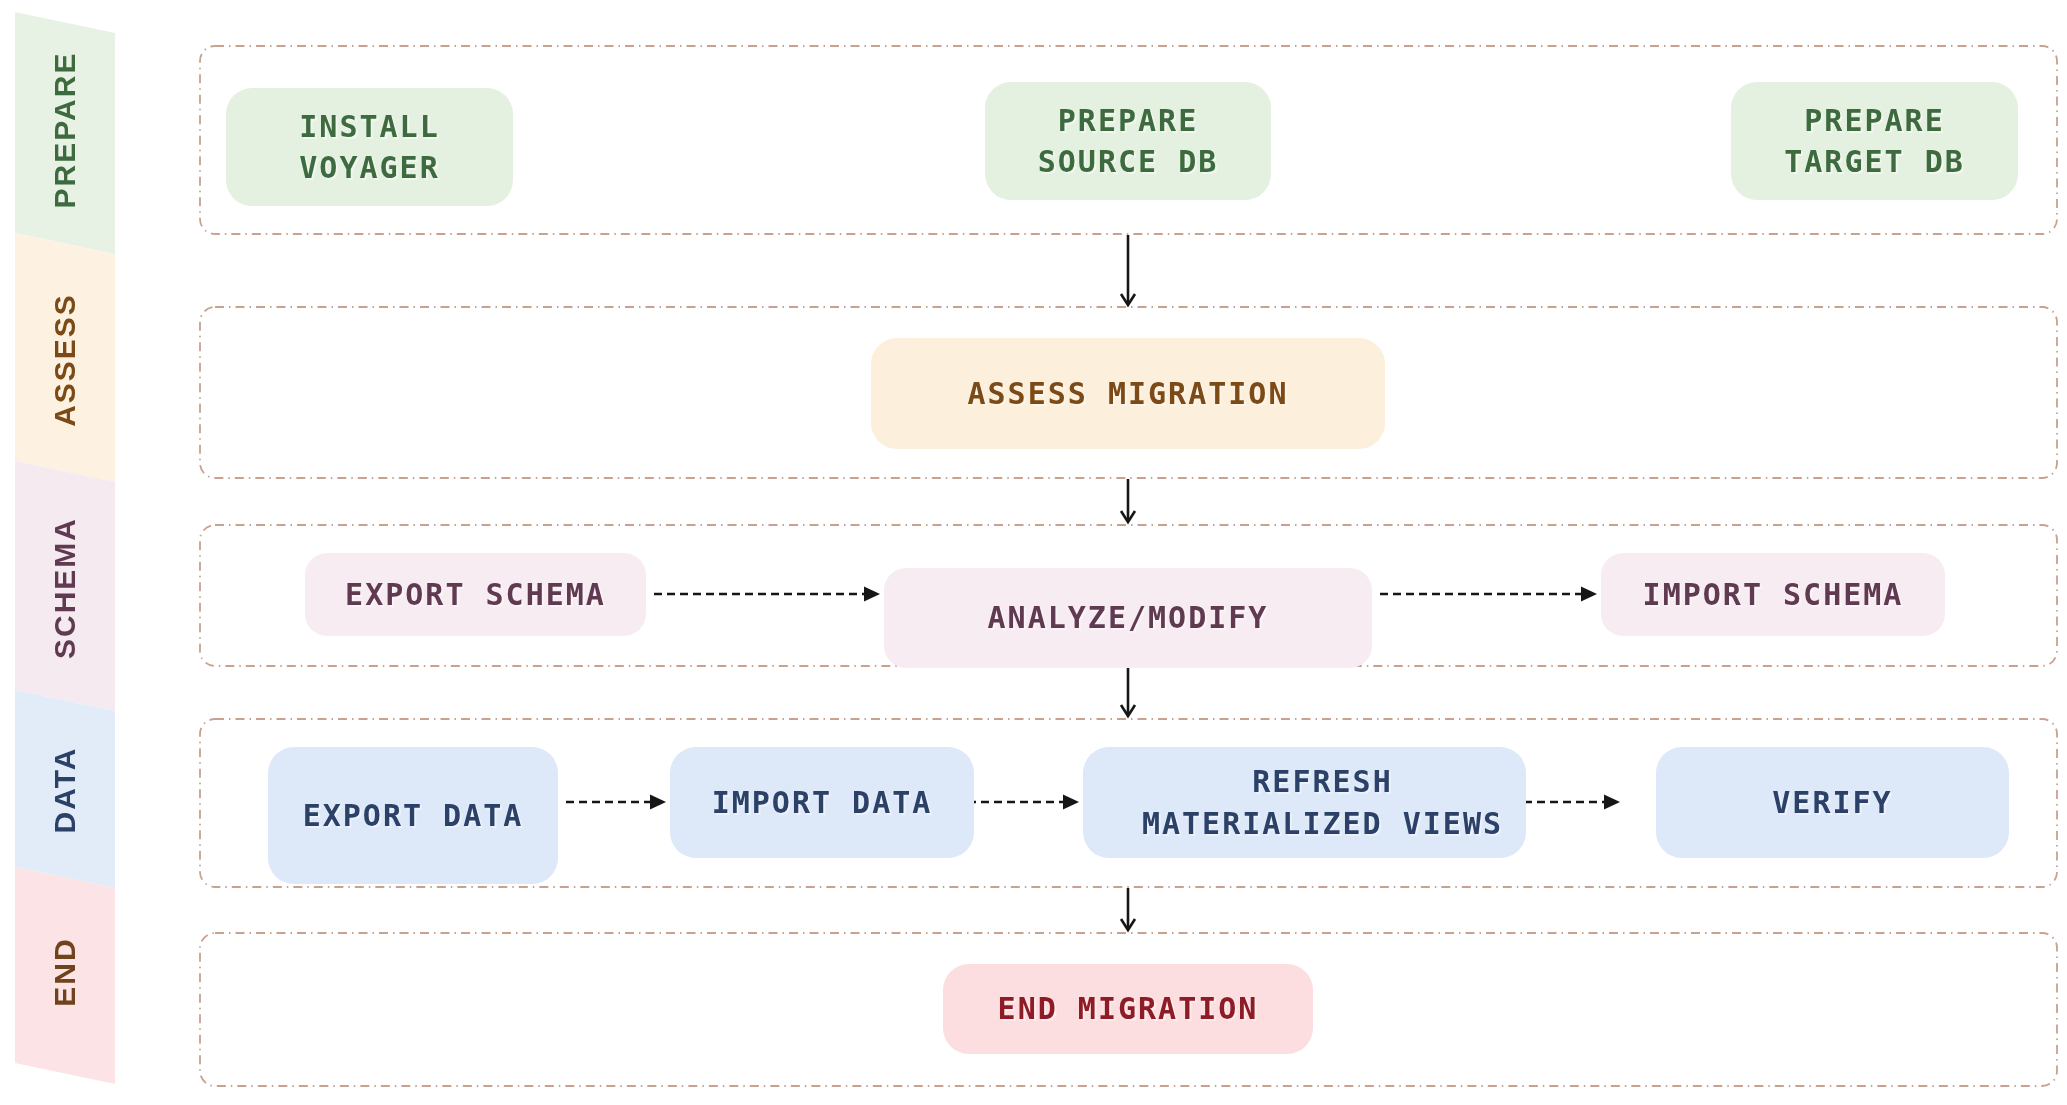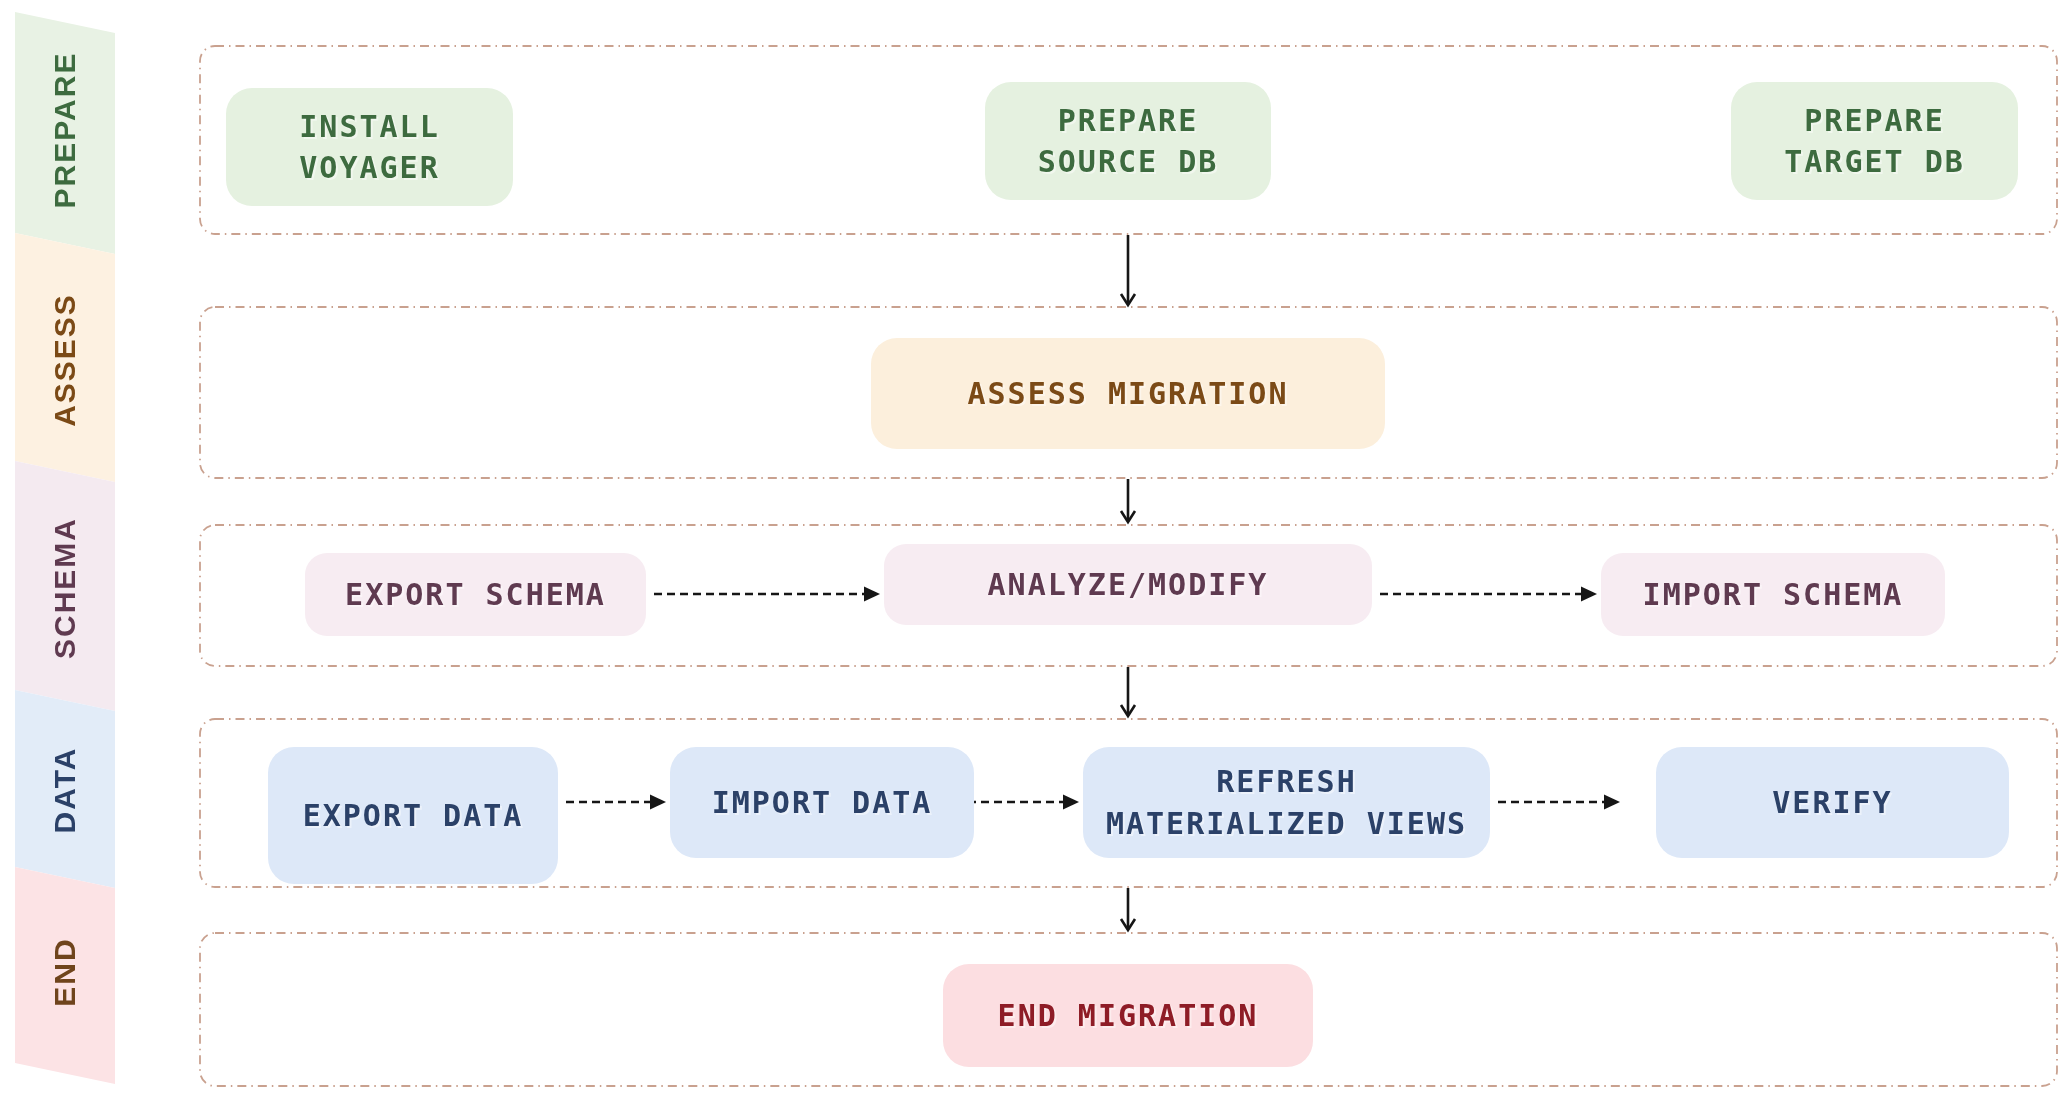--- a/index.html
+++ b/index.html
@@ -71,27 +71,27 @@
   .stage-assess{background:var(--assess-bg);color:var(--assess-text);}
   .stage-schema{background:var(--schema-bg);color:var(--schema-text);border-radius:22px;}
   .stage-data{background:var(--data-bg);color:var(--data-text);}
   .stage-end{background:var(--end-bg);color:var(--end-text);}
 
   .b-install{left:226px;top:82px;width:287px;height:118px;margin-top:6px;}
   .b-src{left:985px;top:82px;width:286px;height:118px;}
   .b-tgt{left:1731px;top:82px;width:287px;height:118px;}
   .b-assess{left:871px;top:338px;width:514px;height:111px;}
   .b-exps{left:305px;top:553px;width:341px;height:83px;}
-  .b-anmod{left:884px;top:544px;width:488px;height:81px;}
+  .b-anmod{left:884px;top:568px;width:488px;height:100px;}
   .b-imps{left:1601px;top:553px;width:344px;height:83px;}
   .b-expd{left:268px;top:747px;width:290px;height:137px;}
   .b-impd{left:670px;top:747px;width:304px;height:111px;}
-  .b-refresh{left:1083px;top:747px;width:407px;height:111px;}
+  .b-refresh{left:1083px;top:747px;width:407px;height:111px;padding-left:36px;}
   .b-verify{left:1656px;top:747px;width:353px;height:111px;}
-  .b-endmig{left:943px;top:964px;width:370px;height:103px;}
+  .b-endmig{left:943px;top:964px;width:370px;height:90px;}
 </style>
 </head>
 <body>
 
 <div class="canvas">
 
   <svg class="layer" viewBox="0 0 2067 1105">
 
     <polygon class="band band-prepare" points="15,12 115,33 115,254 15,233"></polygon>
     <polygon class="band band-assess" points="15,233 115,254 115,482 15,461"></polygon>

